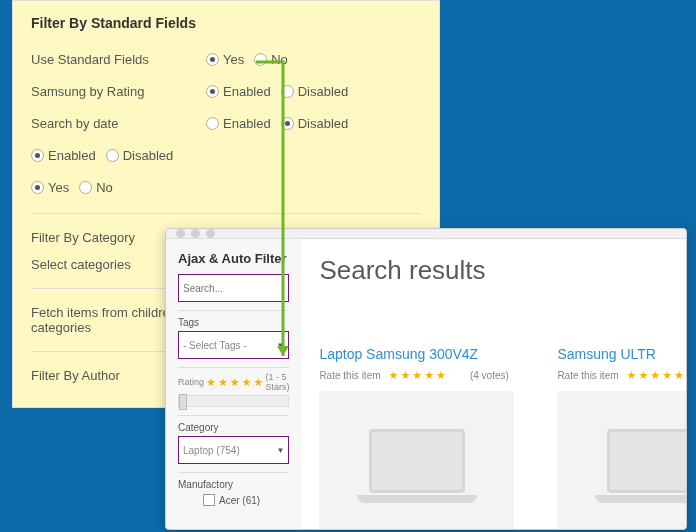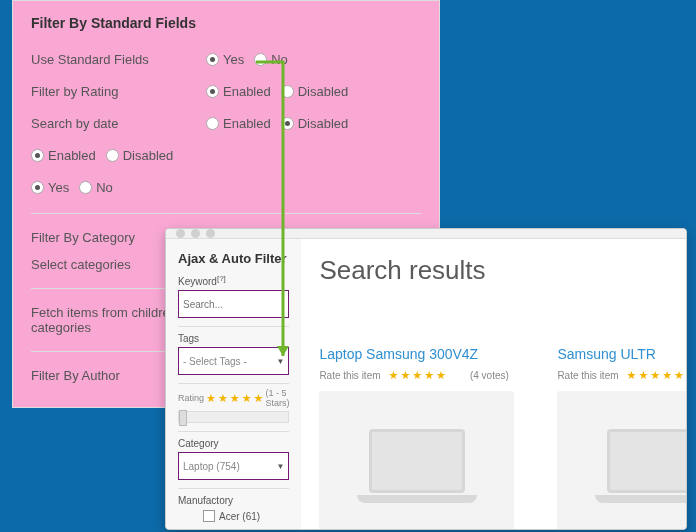--- a/index.html
+++ b/index.html
@@ -14,21 +14,21 @@
     overflow: hidden;
     position: relative;
   }
 
   
   .settings-panel {
     position: absolute;
     left: 12px;
     top: 0;
     width: 428px;
-    background: #f9a8d4;
+    background: #fef9c3;
     border: 1px solid #ddd;
     box-sizing: border-box;
     padding: 14px 18px 18px 18px;
   }
   .settings-title {
     font-weight: bold;
     color: #333;
     font-size: 14px;
     margin-bottom: 12px;
   }
@@ -163,21 +163,21 @@
           <span class="radio checked"></span>
           <span>Yes</span>
         </div>
       <div class="radio-opt">
           <span class="radio"></span>
           <span>No</span>
         </div>
     </div>
   </div>
   <div class="field-row">
-    <div class="field-label">Filter by Rating</div>
+    <div class="field-label">Samsung by Rating</div>
     <div class="radio-group">
       <div class="radio-opt">
           <span class="radio checked"></span>
           <span>Enabled</span>
         </div>
       <div class="radio-opt">
           <span class="radio"></span>
           <span>Disabled</span>
         </div>
     </div>
@@ -233,23 +233,20 @@
   <div class="browser-top">
     <span class="dot"></span>
     <span class="dot"></span>
     <span class="dot"></span>
   </div>
   <div class="browser-body">
 
     <div class="filter-sidebar">
       <div class="fs-title">Ajax &amp; Auto Filter</div>
 
-      <div class="fs-label">
-        <span>Keyword</span><span class="sup">[?]</span>
-      </div>
       <input class="fs-input" placeholder="Search..." style="">
 
       <div class="fs-divider"></div>
 
       <div class="fs-label">Tags</div>
       <div class="fs-select">
         <span>- Select Tags -</span>
         <span class="caret">▼</span>
       </div>
 

